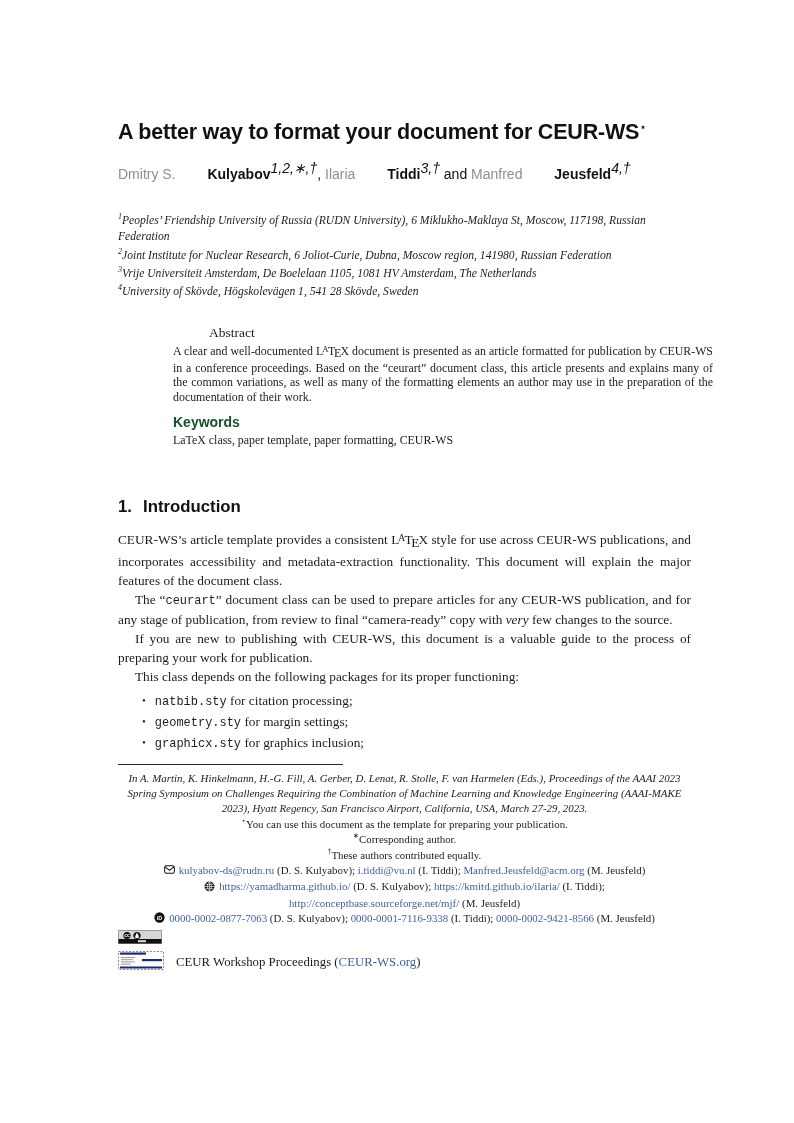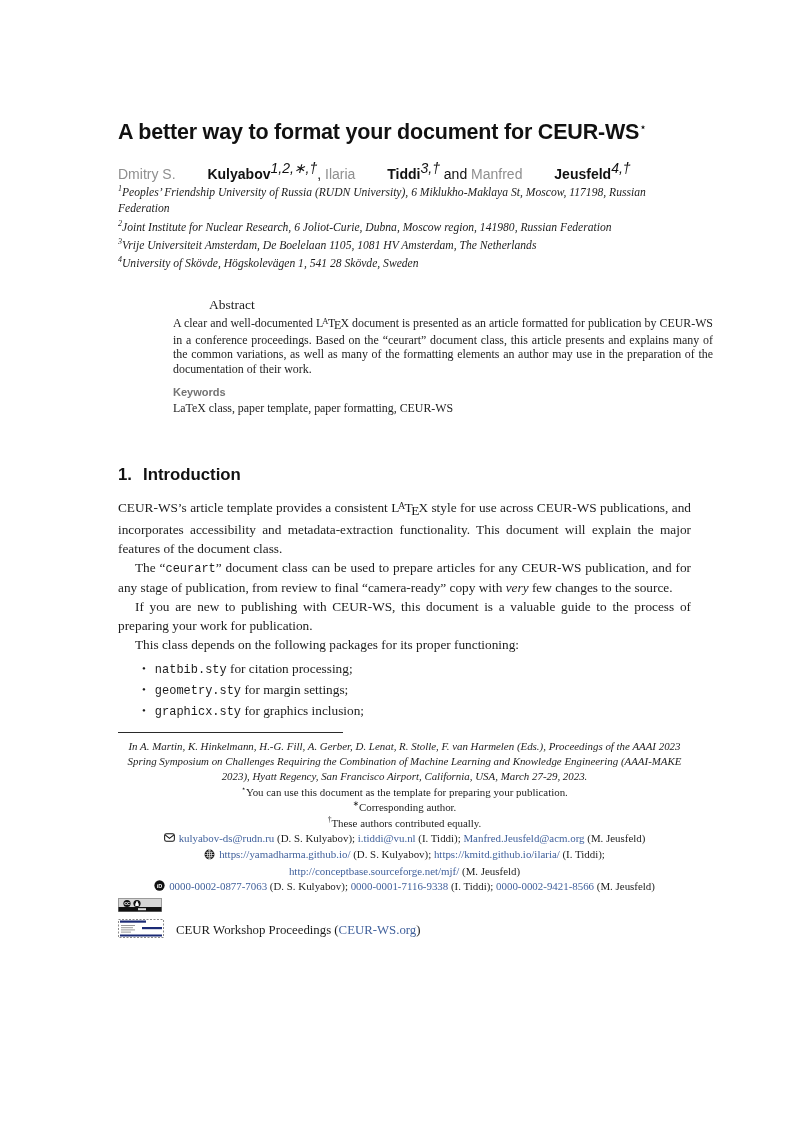--- a/index.html
+++ b/index.html
@@ -26,29 +26,29 @@
   .authors {
     margin-top:15px;
     font-family:"Liberation Sans", sans-serif;
     font-size:14px; color:#111;
   }
   .authors .gname { color:#8f8f8f; }
   .authors .sname { font-weight:bold;margin-left:28px; }
   .authors sup { font-size:14px; font-style:italic; }
 
   
-  .affils { margin-top:1px; font-style:italic; font-size:11.6px; line-height:1.42; }
+  .affils { margin-top:29px; font-style:italic; font-size:11.6px; line-height:1.42; }
   .affils p { margin:0; }
   .affils sup { font-size:8px; font-style:italic; }
 
   
   .abstract-block { margin-top:24px; margin-left:55px; width:540px; }
   .abs-h { font-size:13.5px; font-weight:normal; margin-bottom:3px;margin-left:36px; }
   .abs-p { font-size:11.9px; line-height:1.22; text-align:justify; }
-  .kw-h { font-family:"Liberation Sans", sans-serif; font-weight:bold; font-size:11px; margin-top:10px; margin-bottom:3px; color:#737373; }
+  .kw-h { font-family:"Liberation Sans", sans-serif; font-weight:bold; font-size:14px; margin-top:10px; margin-bottom:3px; color:#14532d; }
   .kw-p { font-size:11.9px; }
 
   
   .sec {
     margin-top:49px;
     font-family:"Liberation Sans", sans-serif;
     font-weight:bold; font-size:16.8px; color:#111;
   }
   .sec .sec-num { margin-right:11px; }
   .body { font-size:13.3px; line-height:1.43; text-align:justify; }

